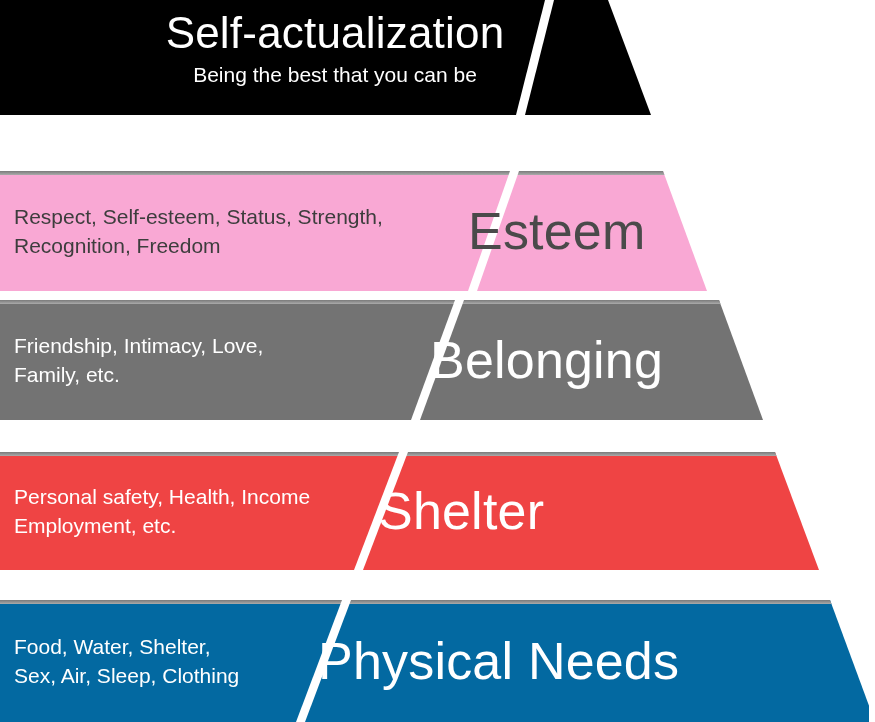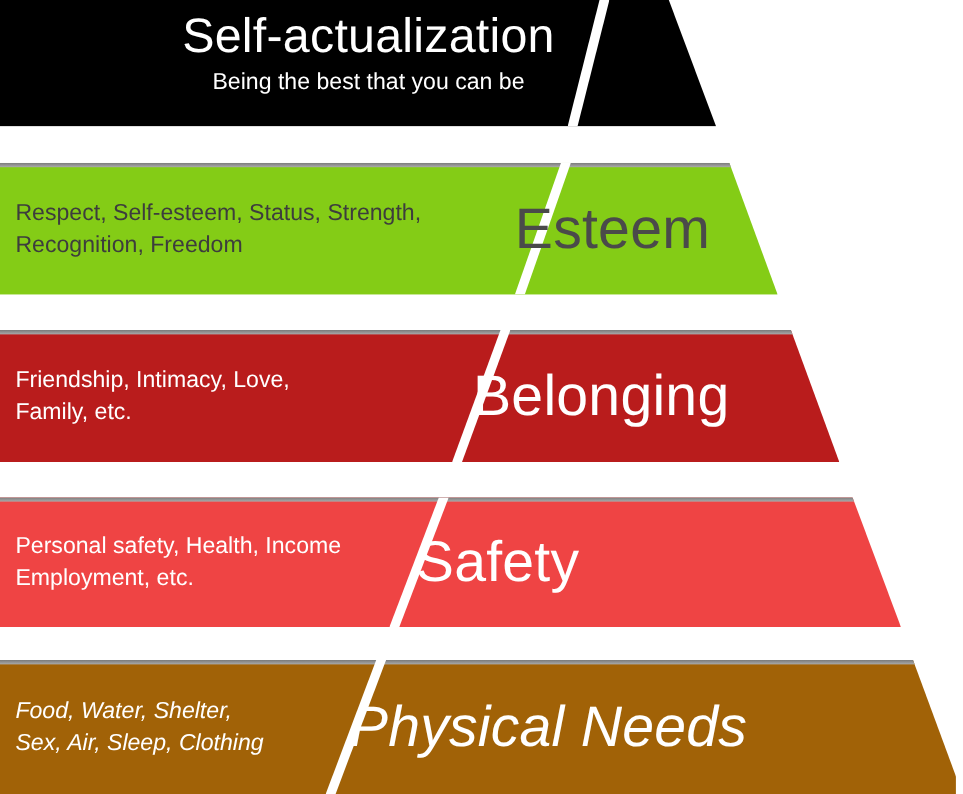--- a/index.html
+++ b/index.html
@@ -128,45 +128,45 @@
 <div class="canvas">
 
   <section class="band b0" style="background-color: rgb(0, 0, 0);">
     <div class="slash s0"></div>
     <header class="apex-text">
       <div class="title" style="color: rgb(255, 255, 255);">Self-actualization</div>
       <div class="subtitle">Being the best that you can be</div>
     </header>
   </section>
 
-  <section class="band b1" style="background-color: #84cc16;">
+  <section class="band b1" style="background-color: #f9a8d4; margin-top: 23px;">
     <div class="topline"></div>
     <div class="slash s1"></div>
     <div class="desc d1" style="color: rgb(61, 61, 61);">Respect, Self-esteem, Status, Strength,
 Recognition, Freedom</div>
     <div class="label l1" style="color: rgb(74, 74, 74);">Esteem</div>
   </section>
 
-  <section class="band b2" style="background-color: #b91c1c;">
+  <section class="band b2" style="background-color: #737373;">
     <div class="topline"></div>
     <div class="slash s2"></div>
     <div class="desc" style="color: rgb(255, 255, 255);">Friendship, Intimacy, Love,
 Family, etc.</div>
     <div class="label l2" style="color: rgb(255, 255, 255);">Belonging</div>
   </section>
 
   <section class="band b3" style="background-color: #ef4444;">
     <div class="topline"></div>
     <div class="slash s3"></div>
     <div class="desc" style="color: rgb(255, 255, 255);">Personal safety, Health, Income
 Employment, etc.</div>
-    <div class="label l3" style="color: rgb(255, 255, 255);">Safety</div>
+    <div class="label l3" style="color: rgb(255, 255, 255);">Shelter</div>
   </section>
 
-  <section class="band b4" style="background-color: #a16207; font-style: italic;">
+  <section class="band b4" style="background-color: #0369a1;">
     <div class="topline"></div>
     <div class="slash s4"></div>
     <div class="desc" style="color: rgb(255, 255, 255);">Food, Water, Shelter,
 Sex, Air, Sleep, Clothing</div>
     <div class="label l4" style="color: rgb(255, 255, 255);">Physical Needs</div>
   </section>
 
 </div>
 
 </body></html>

